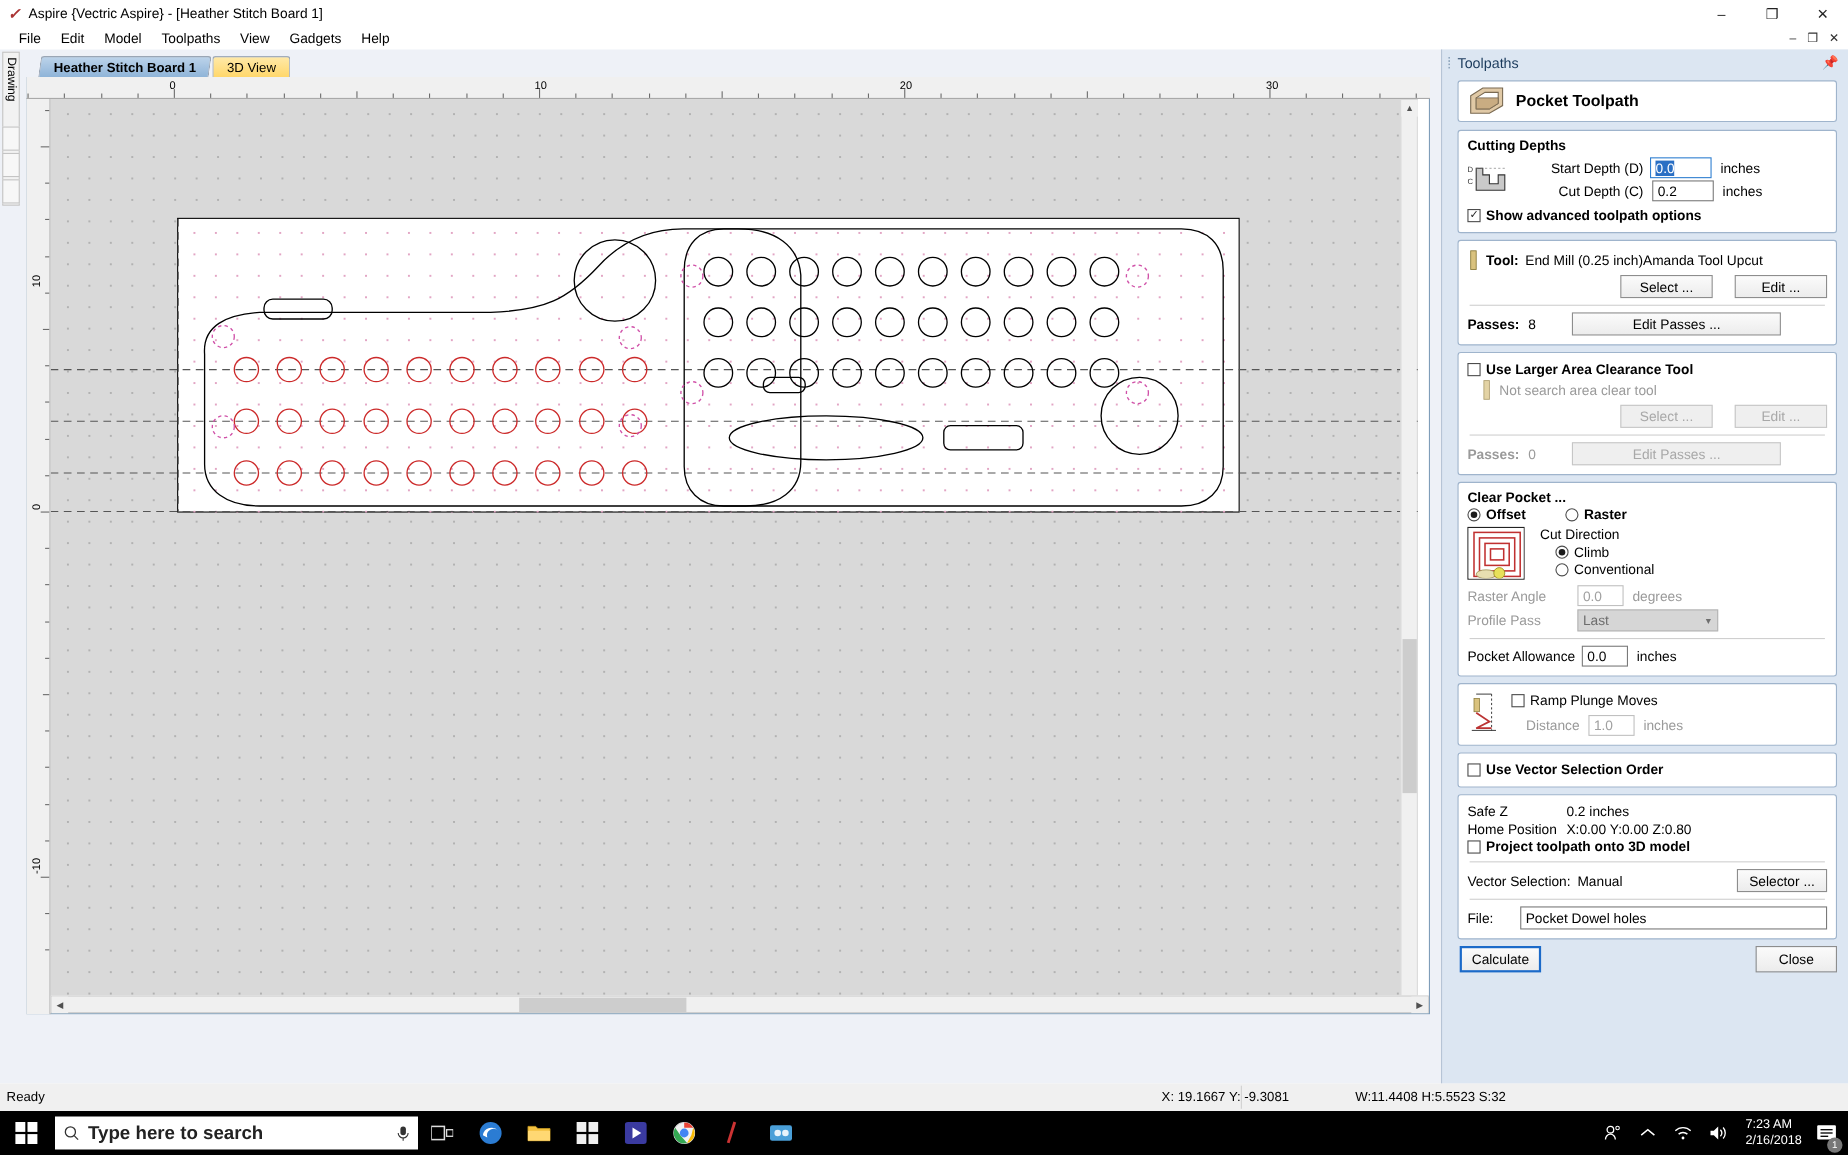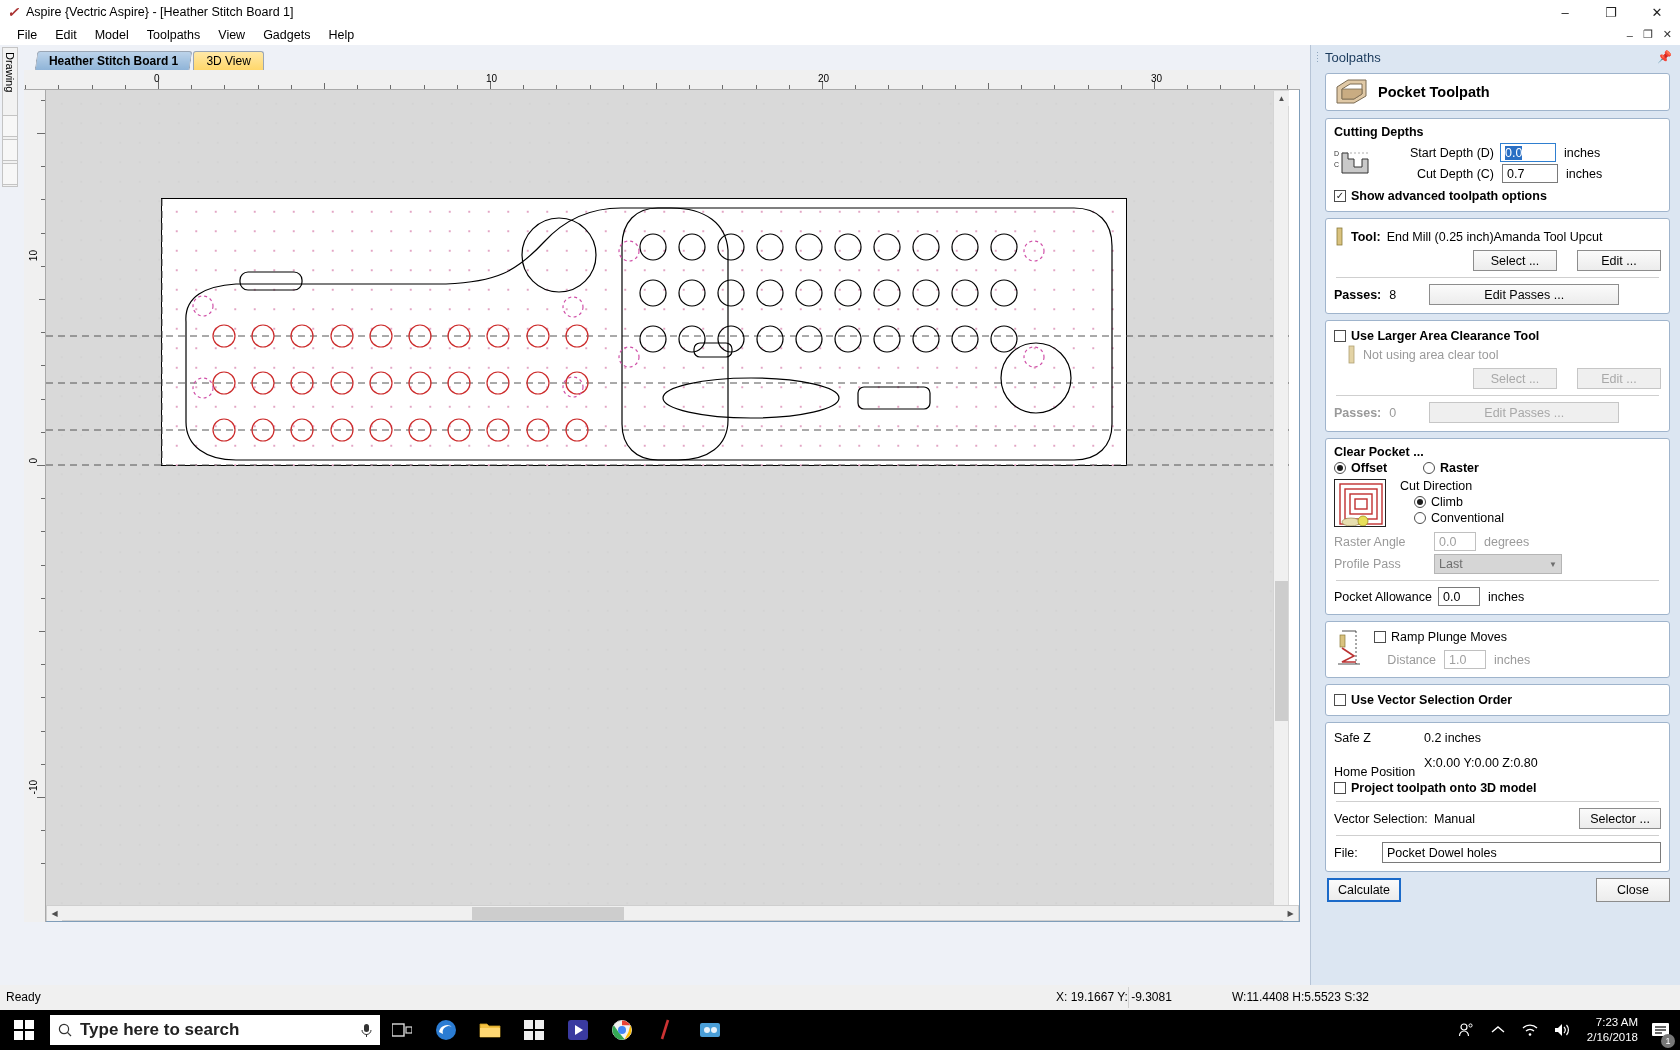--- a/index.html
+++ b/index.html
@@ -197,21 +197,21 @@
   .winlogo { display: grid; grid-template-columns: 9px 9px; grid-template-rows: 9px 9px; gap: 2px; }
   .winlogo i { background: #fff; display: block; }
   .searchbox {
     width: 330px; height: 30px; background: #fff; margin-left: 2px;
     display: flex; align-items: center; padding: 0 8px; gap: 8px;
   }
   .searchbox .txt { font-size: 17px; color: #222; flex: 1; font-weight: bold; }
   .tb-icon { width: 44px; height: 40px; display: flex; align-items: center; justify-content: center; }
   .tray { position: absolute; right: 0; top: 0; height: 40px; display: flex; align-items: center; gap: 2px; padding-right: 6px; }
   .tray-i { width: 30px; height: 40px; display: flex; align-items: center; justify-content: center; color: #fff; font-size: 13px; }
-  .clock { color: #fff; font-size: 11.5px; line-height: 15px; text-align: right; padding: 0 8px; }
+  .clock { color: #fff; font-size: 11.5px; line-height: 15px; text-align: left; padding: 0 8px; }
   .notif { width: 26px; height: 40px; display: flex; align-items: center; justify-content: center; position: relative; }
 </style>
 </head>
 <body>
 
 <div id="app">
 
   <div class="titlebar">
     <div class="title-icon">✓</div>
     <div class="title-text">Aspire {Vectric Aspire} - [Heather Stitch Board 1]</div>
@@ -501,21 +501,21 @@
           <div class="row" style="justify-content:flex-start;">
             <span class="lbl" style="width:118px; text-align:right; margin-right:6px;">Start Depth (D)</span>
             <div class="tbox sel" style="width:56px;">
               <span class="hl">0.0</span>
             </div>
             <span class="lbl" style="margin-left:8px;">inches</span>
           </div>
           <div class="row" style="justify-content:flex-start;">
             <span class="lbl" style="width:118px; text-align:right; margin-right:8px;">Cut Depth (C)</span>
             <div class="tbox" style="width:56px;">
-              <span>0.7</span>
+              <span>0.2</span>
             </div>
             <span class="lbl" style="margin-left:8px;">inches</span>
           </div>
         </div>
       </div>
       <div class="row" style="margin-top:4px;">
         <span class="cbox">✓</span>
         <span class="bold">Show advanced toolpath options</span>
       </div>
     </div>
@@ -542,21 +542,21 @@
 
     <div class="card">
       <div class="row">
         <span class="cbox"></span>
         <span class="bold">Use Larger Area Clearance Tool</span>
       </div>
       <div class="row" style="margin-left:12px;">
         <svg width="10" height="20" style="margin-right:7px;">
           <rect x="3" y="1" width="5" height="17" fill="#e3d3a5" stroke="#b0a173" stroke-width="0.8"></rect>
         </svg>
-        <span class="lbl dim">Not using area clear tool</span>
+        <span class="lbl dim">Not search area clear tool</span>
       </div>
       <div class="row" style="justify-content:flex-end; gap:20px; margin-top:3px;">
         <div class="btn dim" style="width:84px;">Select ...</div>
         <div class="btn dim" style="width:84px;">Edit ...</div>
       </div>
       <div class="sep"></div>
       <div class="row">
         <span class="bold lbl dim" style="margin-right:8px;">Passes:</span>
         <span class="lbl dim" style="width:40px;">0</span>
         <div class="btn dim" style="width:190px;">Edit Passes ...</div>
@@ -652,21 +652,21 @@
         <span class="bold">Use Vector Selection Order</span>
       </div>
     </div>
 
     <div class="card">
       <div class="row">
         <span class="lbl" style="width:90px;">Safe Z</span>
         <span class="lbl">0.2 inches</span>
       </div>
       <div class="row">
-        <span class="lbl" style="width:90px;margin-top:18px;">Home Position</span>
+        <span class="lbl" style="width:90px;">Home Position</span>
         <span class="lbl">X:0.00 Y:0.00 Z:0.80</span>
       </div>
       <div class="row" style="margin-top:2px;">
         <span class="cbox"></span>
         <span class="bold">Project toolpath onto 3D model</span>
       </div>
       <div class="sep"></div>
       <div class="row">
         <span class="lbl" style="width:100px;">Vector Selection:</span>
         <span class="lbl" style="flex:1;">Manual</span>

